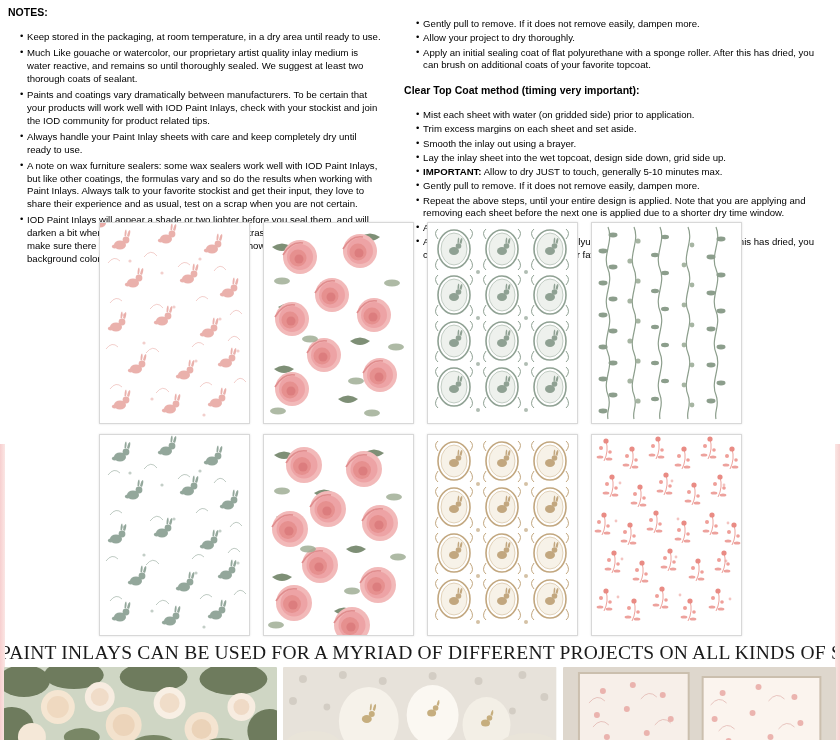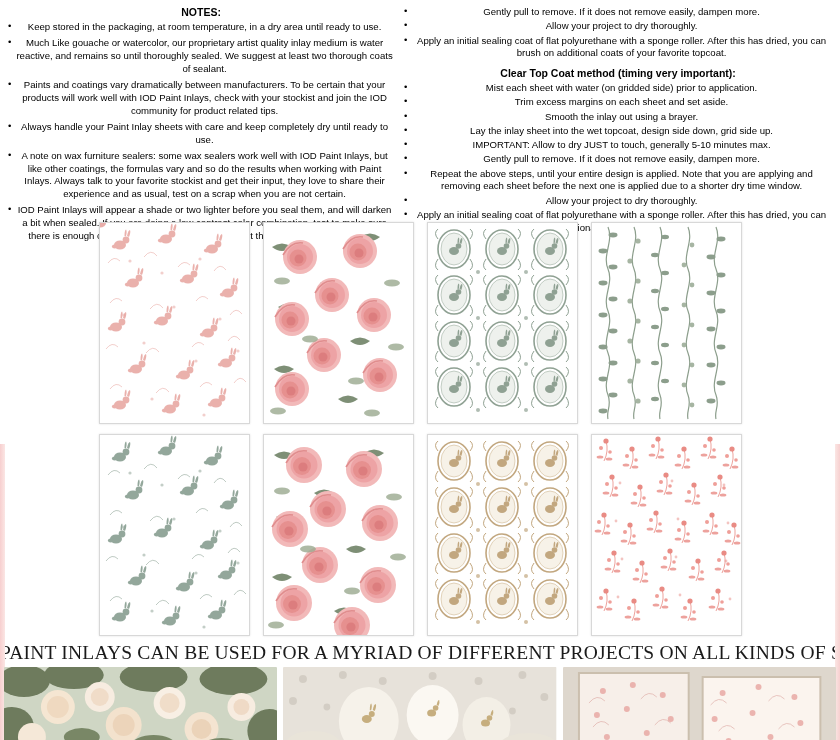--- a/index.html
+++ b/index.html
@@ -15,21 +15,20 @@
     overflow: hidden;
     position: relative;
   }
 
   
   .text-area {
     display: flex;
     padding: 6px 8px 0 8px;
     box-sizing: border-box;
     height: 222px;
-    text-align: center;
   }
   .col {
     box-sizing: border-box;
   }
   .col-left {
     width: 398px;
     padding-right: 10px;
   }
   .col-right {
     width: 430px;
@@ -39,40 +38,40 @@
     font-weight: bold;
     color: #000;
     margin: 0 0 2px 0;
     line-height: 1.25;
   }
   .heading.spaced {
     margin-top: 7px;
   }
   ul.bullets {
     list-style: none;
-    margin: 0;
+    margin: 12px;
     padding: 0;
   }
   ul.bullets li {
     font-size: 9.6px;
     line-height: 1.33;
     color: #000;
     padding-left: 7px;
     position: relative;
     margin-bottom: 3.5px;
   }
   ul.bullets li:before {
     content: "\2022";
     position: absolute;
     left: 0;
     top: -1px;
     font-size: 9.6px;
   }
   ul.bullets li b {
-    font-weight: normal;
+    font-weight: bold;
   }
   ul.bullets.tight li {
     margin-bottom: 1.5px;
   }
 
   
   .gallery {
     position: relative;
     width: 840px;
     height: 418px;

